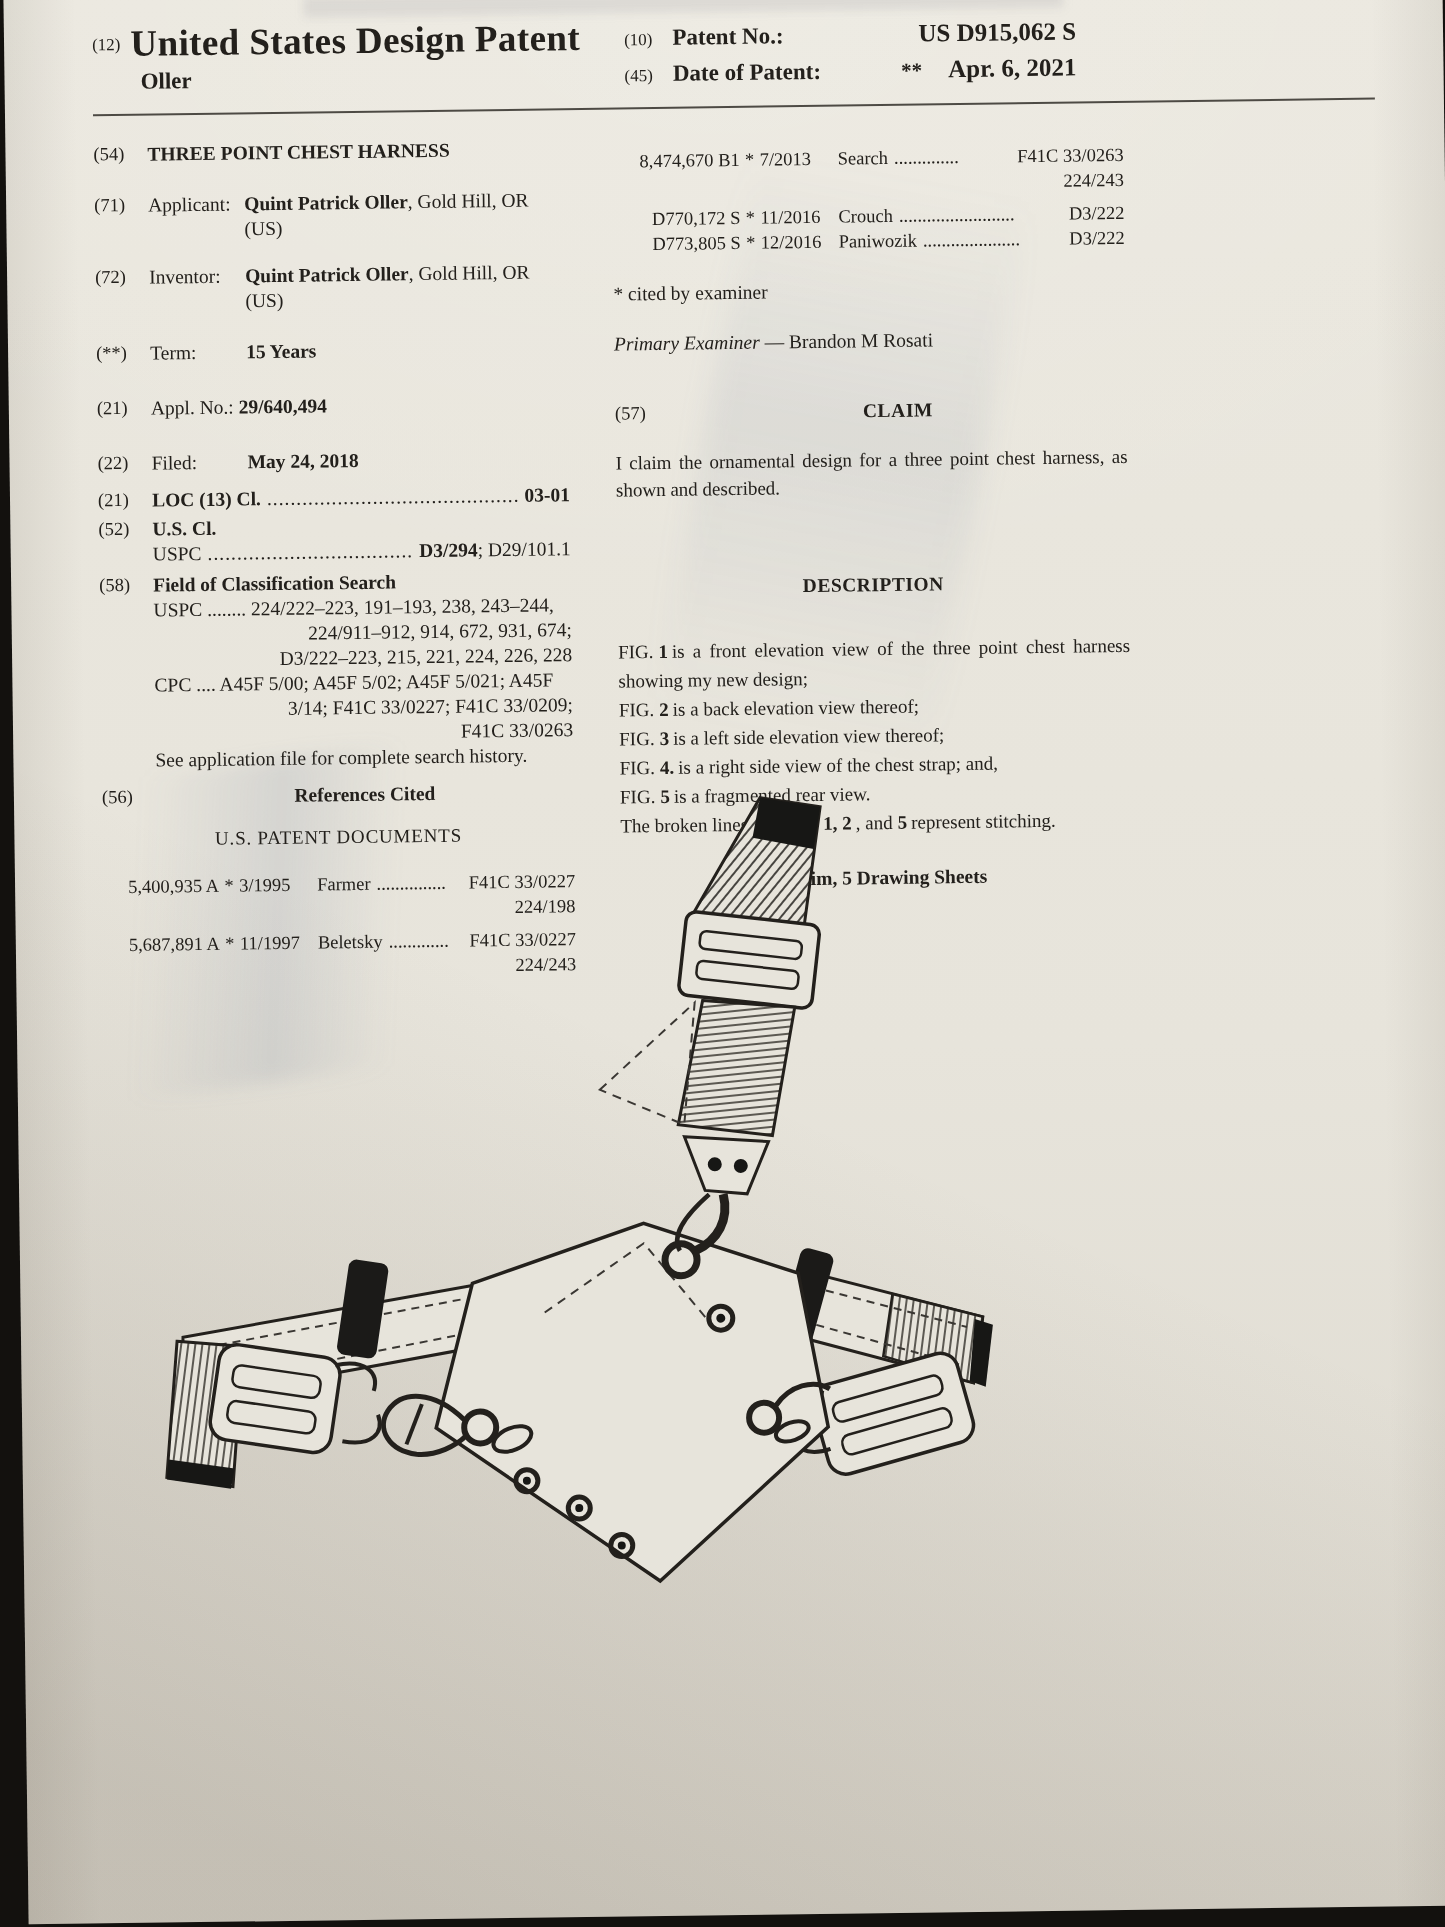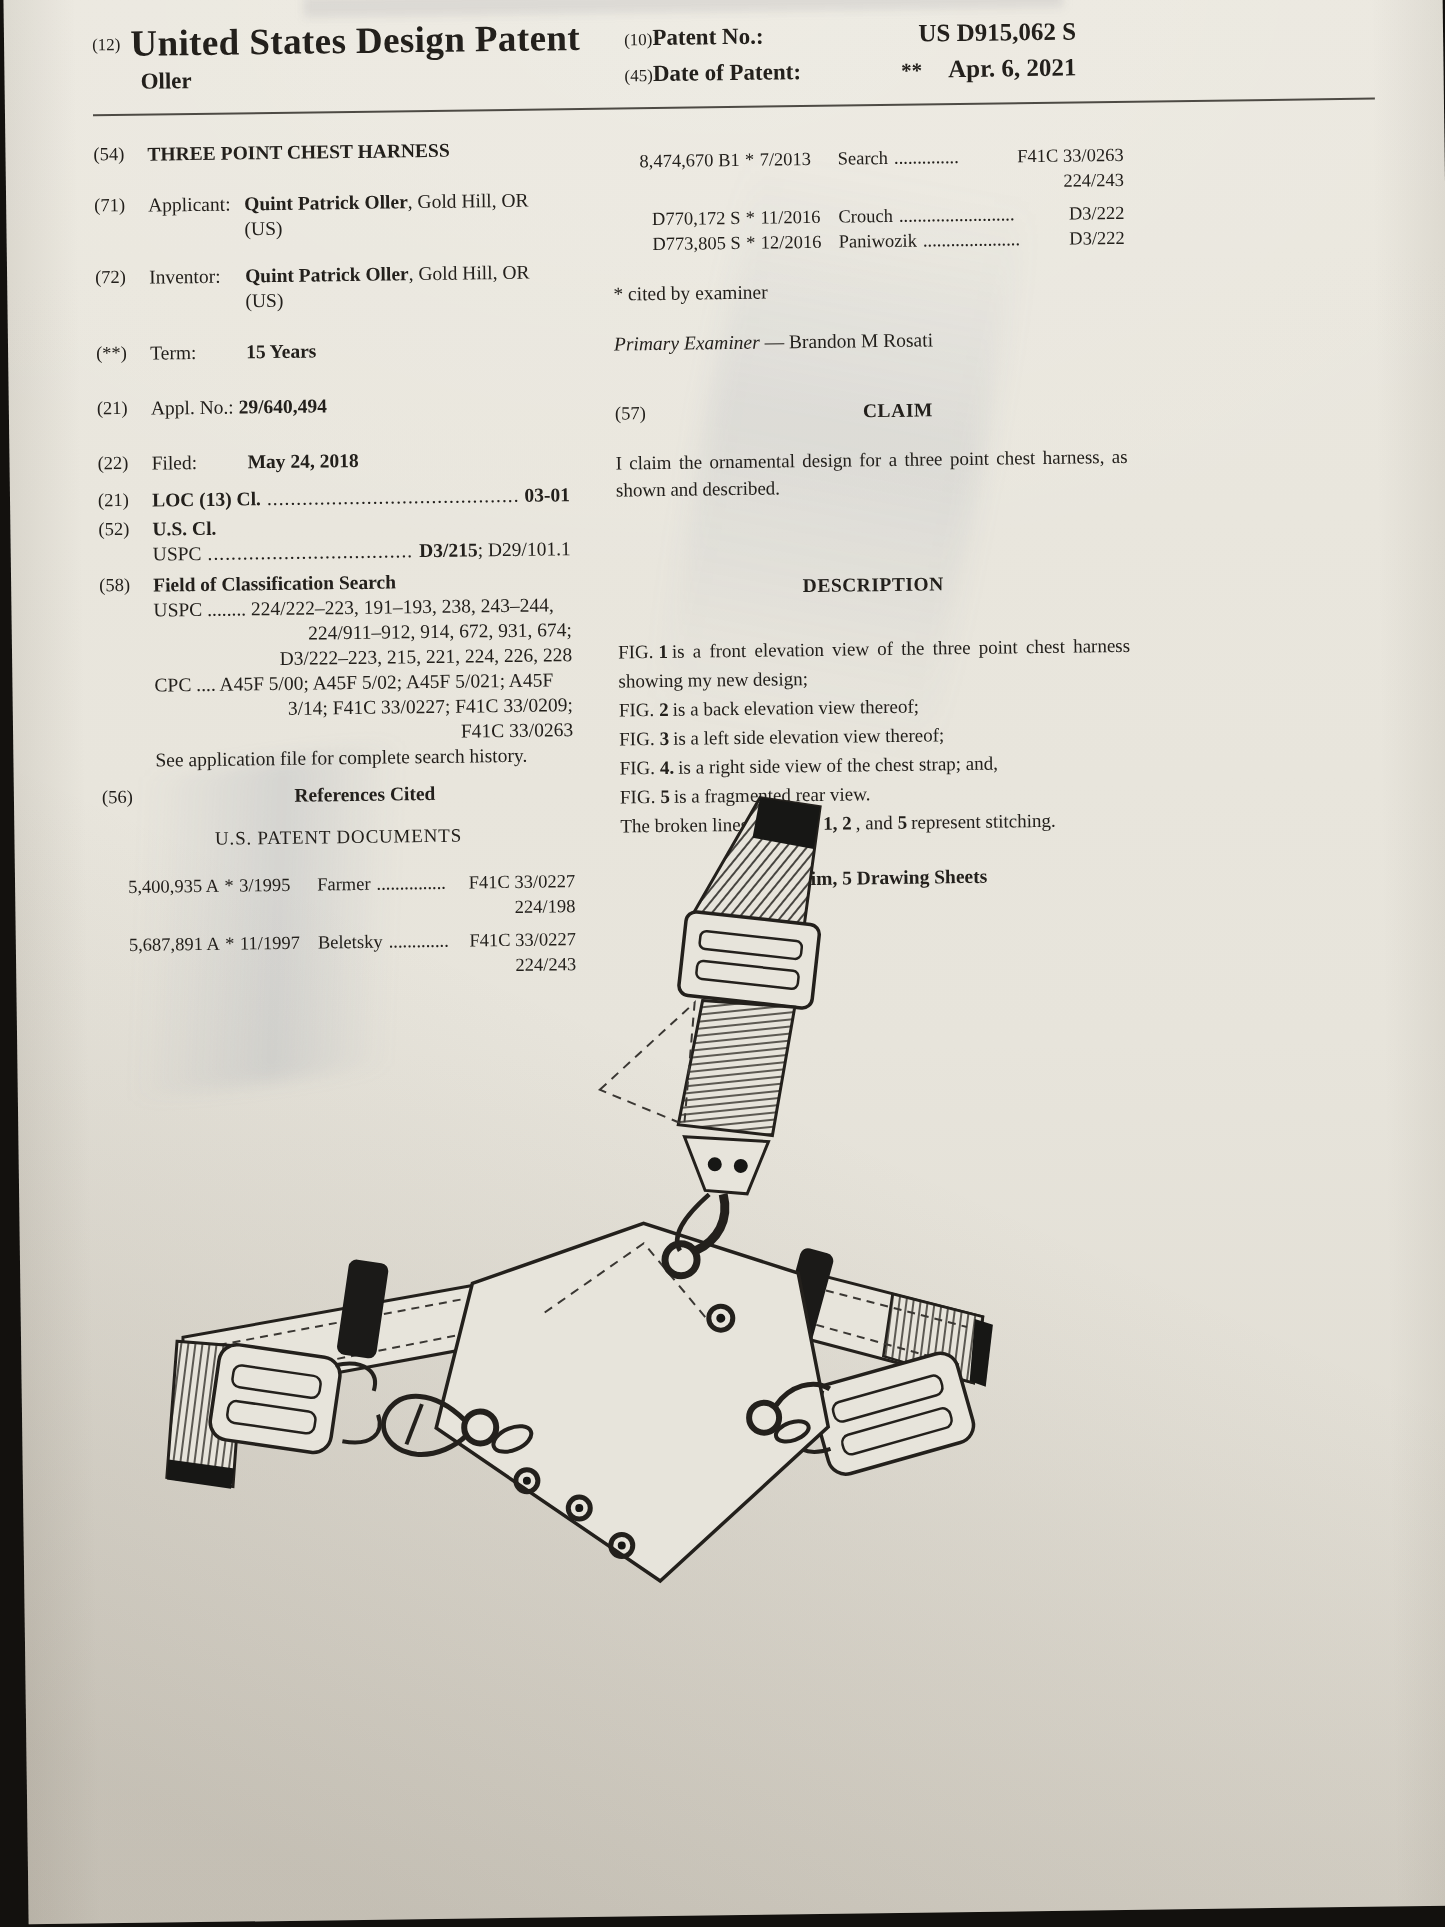--- a/index.html
+++ b/index.html
@@ -21,21 +21,21 @@
       filter:blur(13px);}
   .g3{top:2px;left:300px;width:760px;height:22px;background:rgba(95,100,118,.12);filter:blur(5px);}
   .inner{position:absolute;inset:0;padding:26px 66px 0 88px;}
   .hdr{position:relative;height:86px;}
   .code{font-size:17px;}
   .title-row .code{vertical-align:6px;}
   .doc-title{font-size:37px;font-weight:bold;letter-spacing:.4px;margin-left:10px;}
   .surname{font-size:23px;font-weight:bold;margin:4px 0 0 48px;}
   .hdr-right{position:absolute;left:532px;top:8px;width:452px;}
   .hr-row{display:flex;align-items:baseline;margin-bottom:8px;}
-  .hr-row .code{margin-right:0;}
+  .hr-row .code{margin-right:20px;}
   .hr-label{font-size:23px;font-weight:bold;}
   .hr-value{font-size:25px;font-weight:bold;margin-left:auto;}
   .hr-stars{font-size:21px;font-weight:bold;margin-left:auto;}
   .hr-date{margin-left:26px;}
   .rule{width:1282px;border-bottom:2px solid #4d4a44;margin-top:6px;}
   .cols{display:flex;margin-top:26px;}
   .col-l{width:472px;flex:none;}
   .col-r{width:512px;flex:none;margin-left:46px;}
   .f{display:flex;font-size:19.5px;line-height:25px;}
   .fc{width:54px;flex:none;font-size:18.5px;}
@@ -154,21 +154,21 @@
           </span>
         </div>
 
         <div class="f mb6">
           <span class="fc">(52)</span>
           <span class="fv">
             <span class="b" style="display:block">U.S. Cl.</span>
             <span class="leaderline">
               <span>USPC</span>
               <span class="leader">.......................................</span>
-              <span><span class="b">D3/215</span><span>; D29/101.1</span></span>
+              <span><span class="b">D3/294</span><span>; D29/101.1</span></span>
             </span>
           </span>
         </div>
 
         <div class="f mb12">
           <span class="fc">(58)</span>
           <span class="fv">
             <span class="b" style="display:block">Field of Classification Search</span>
             <span style="display:block">USPC ........ 224/222–223, 191–193, 238, 243–244,</span>
             <span class="fr" style="display:block">224/911–912, 914, 672, 931, 674;</span>

